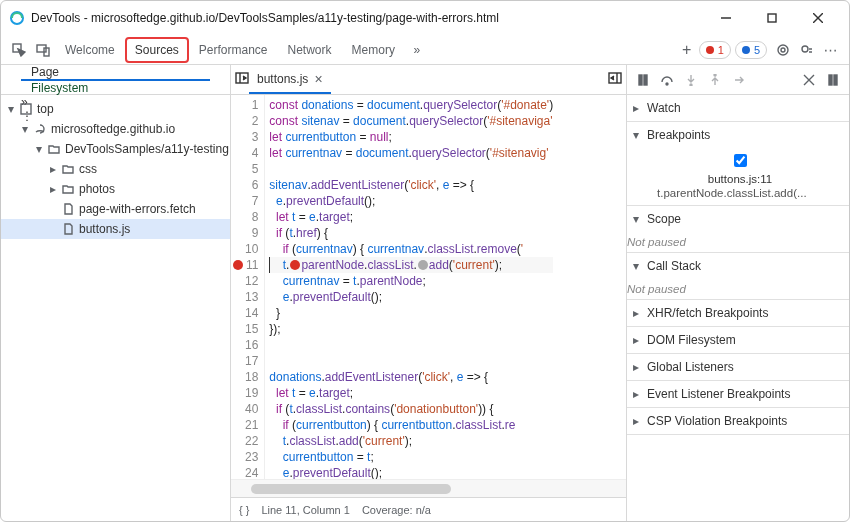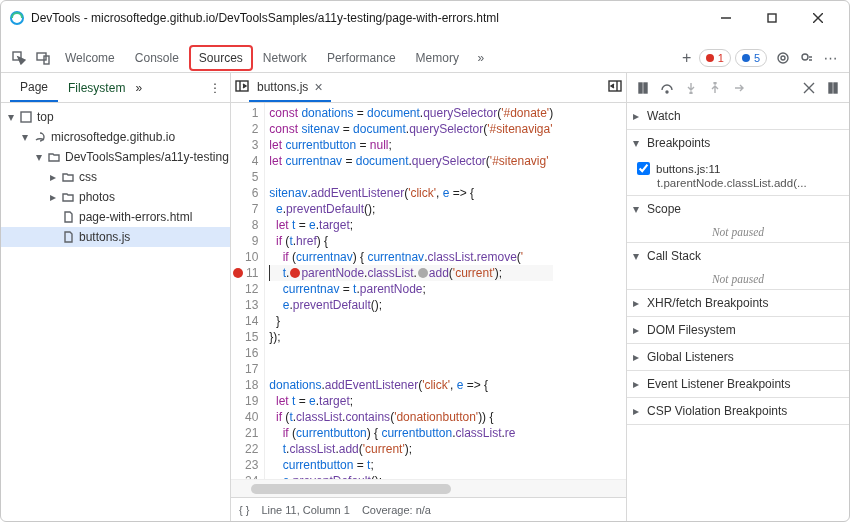--- a/index.html
+++ b/index.html
@@ -7,36 +7,36 @@
   
   
   .titlebar { height: 34px; display: flex; align-items: center; padding: 16px 8px; }
   .titlebar .icon { width: 16px; height: 16px; margin-right: 6px; display:flex; align-items:center; justify-content:center; }
   .titlebar .title { flex: 1; font-size: 12px; color: #1a1a1a; }
   .winbtns { display: flex; gap: 0; }
   .winbtn { width: 46px; height: 30px; display: flex; align-items: center; justify-content: center; color: #333; }
   .winbtn svg { width: 10px; height: 10px; }
   
   
-  .tabs { height: 30px; display: flex; align-items: center; padding: 0 6px; border-bottom: 1px solid #d8d8d8; margin-top: 8px; }
+  .tabs { height: 30px; display: flex; align-items: center; padding: 0 6px; border-bottom: 1px solid #d8d8d8; }
   .tabs .icon-btn { width: 24px; height: 24px; display: flex; align-items: center; justify-content: center; color: #5f6368; }
   .tab { padding: 0 10px; height: 30px; display: flex; align-items: center; color: #5f6368; font-size: 12px; cursor: pointer; }
   .tab.highlight { border: 2px solid #e83b3b; border-radius: 4px; height: 26px; padding: 0 8px; color: #333; }
   .spacer { flex: 1; }
   .chip { display: flex; align-items:center; gap:4px; height:18px; padding:0 6px; border:1px solid #d0d0d0; border-radius:9px; font-size:11px; margin-right:4px;}
   .chip .dot { width:8px; height:8px; border-radius:50%; }
   .chip.err .dot { background:#d93025; } .chip.err { color:#d93025; }
   .chip.info .dot { background:#1967d2; } .chip.info { color:#1967d2; }
   
   
   .content { flex: 1; display: flex; min-height: 0; }
   
   
   .left { width: 230px; border-right: 1px solid #d8d8d8; display: flex; flex-direction: column; }
-  .left-tabs { height: 30px; display: flex; align-items: center; border-bottom: 1px solid #d8d8d8; padding: 0 9px; }
+  .left-tabs { height: 30px; display: flex; border-bottom: 1px solid #d8d8d8; padding: 0 20px; flex-direction: column; }
   .ltab { padding: 0 10px; height: 29px; display: flex; align-items: center; color: #14532d; font-size: 12px; }
   .ltab.active { color: #333; border-bottom: 2px solid #0f6cd6; }
   .tree { flex: 1; overflow: auto; padding: 4px 0; font-size: 12px; }
   .tree-row { display: flex; align-items: center; height: 20px; padding-left: 4px; white-space: nowrap; }
   .tree-row.sel { background: #dbe8fb; }
   .tree-row .tw { width: 12px; text-align: center; color:#5f6368; margin-right:2px;}
   .tree-row .i { width: 14px; height: 14px; margin-right: 4px; display:inline-flex; align-items:center; justify-content:center; color:#5f6368;}
   .ind1 { padding-left: 18px; } .ind2 { padding-left: 32px; } .ind3 { padding-left: 46px; }
   
   
@@ -65,24 +65,24 @@
   .status { height: 24px; border-top: 1px solid #d8d8d8; display: flex; align-items: center; gap: 12px; padding: 0 8px; color:#5f6368; font-size:11px;}
   
   
   .right { width: 222px; display: flex; flex-direction: column; }
   .dbg-toolbar { height: 30px; display:flex; align-items:center; gap:4px; padding:0 6px; border-bottom:1px solid #d8d8d8; color:#5f6368;}
   .dbg-toolbar .b { width:20px; height:20px; display:flex; align-items:center; justify-content:center;}
   .sect { border-bottom: 1px solid #e0e0e0; }
   .sect-h { height: 26px; display:flex; align-items:center; gap:4px; padding:0 6px; font-size:12px; color:#333;}
   .sect-h .tri { width:10px; color:#5f6368;}
   .sect-body { padding: 4px 6px 6px 10px; font-size:11.5px;}
-  .bp-row { display:flex; align-items:center; gap:6px; margin:2px 0;}
+  .bp-row { display:flex; align-items:center; gap:6px; margin:2px 0;flex-direction:column;}
   .bp-row input {margin:0;}
   .bp-sub { padding-left:20px; color:#555; white-space:nowrap; overflow:hidden; text-overflow:ellipsis;}
-  .muted { color:#888; font-style: italic; text-align:center; padding:4px 0;font-family:Liberation Serif, serif;}
+  .muted { color:#888; font-style: italic; padding:4px 0;}
   
   svg { stroke: currentColor; fill: none; stroke-width: 1.4; }
 </style>
 </head>
 <body>
 
 <div class="titlebar">
   <span class="icon">
     <svg viewBox="0 0 16 16">
         <circle cx="8" cy="8" r="6" stroke="#1b9de2" stroke-width="2"></circle>
@@ -117,24 +117,23 @@
         <path d="M6 6 L13 9 L9 13 Z" fill="currentColor"></path>
       </svg>
     </span>
   <span class="icon-btn">
       <svg width="14" height="14" viewBox="0 0 14 14">
         <rect x="1" y="2" width="9" height="7"></rect>
         <rect x="8" y="5" width="5" height="8"></rect>
       </svg>
     </span>
   <div class="tab">Welcome</div>
-  <div class="tab">Console</div>
   <div class="tab highlight">Sources</div>
+  <div class="tab">Performance</div>
   <div class="tab">Network</div>
-  <div class="tab">Performance</div>
   <div class="tab">Memory</div>
   <span class="icon-btn">»</span>
   <div class="spacer"></div>
   <span class="icon-btn" style="font-size:16px;">+</span>
   <span class="chip err">
       <span class="dot"></span>
       <span>1</span>
     </span>
   <span class="chip info">
       <span class="dot"></span>
@@ -211,21 +210,21 @@
           </span>
           <span>photos</span>
         </div>
       <div class="tree-row ind3">
           <span class="tw"></span>
           <span class="i">
             <svg width="12" height="12" viewBox="0 0 12 12">
               <path d="M3 1h5l2 2v8H3z"></path>
             </svg>
           </span>
-          <span>page-with-errors.html</span>
+          <span>page-with-errors.fetch</span>
         </div>
       <div class="tree-row ind3 sel">
           <span class="tw"></span>
           <span class="i">
             <svg width="12" height="12" viewBox="0 0 12 12">
               <path d="M3 1h5l2 2v8H3z"></path>
             </svg>
           </span>
           <span>buttons.js</span>
         </div>

